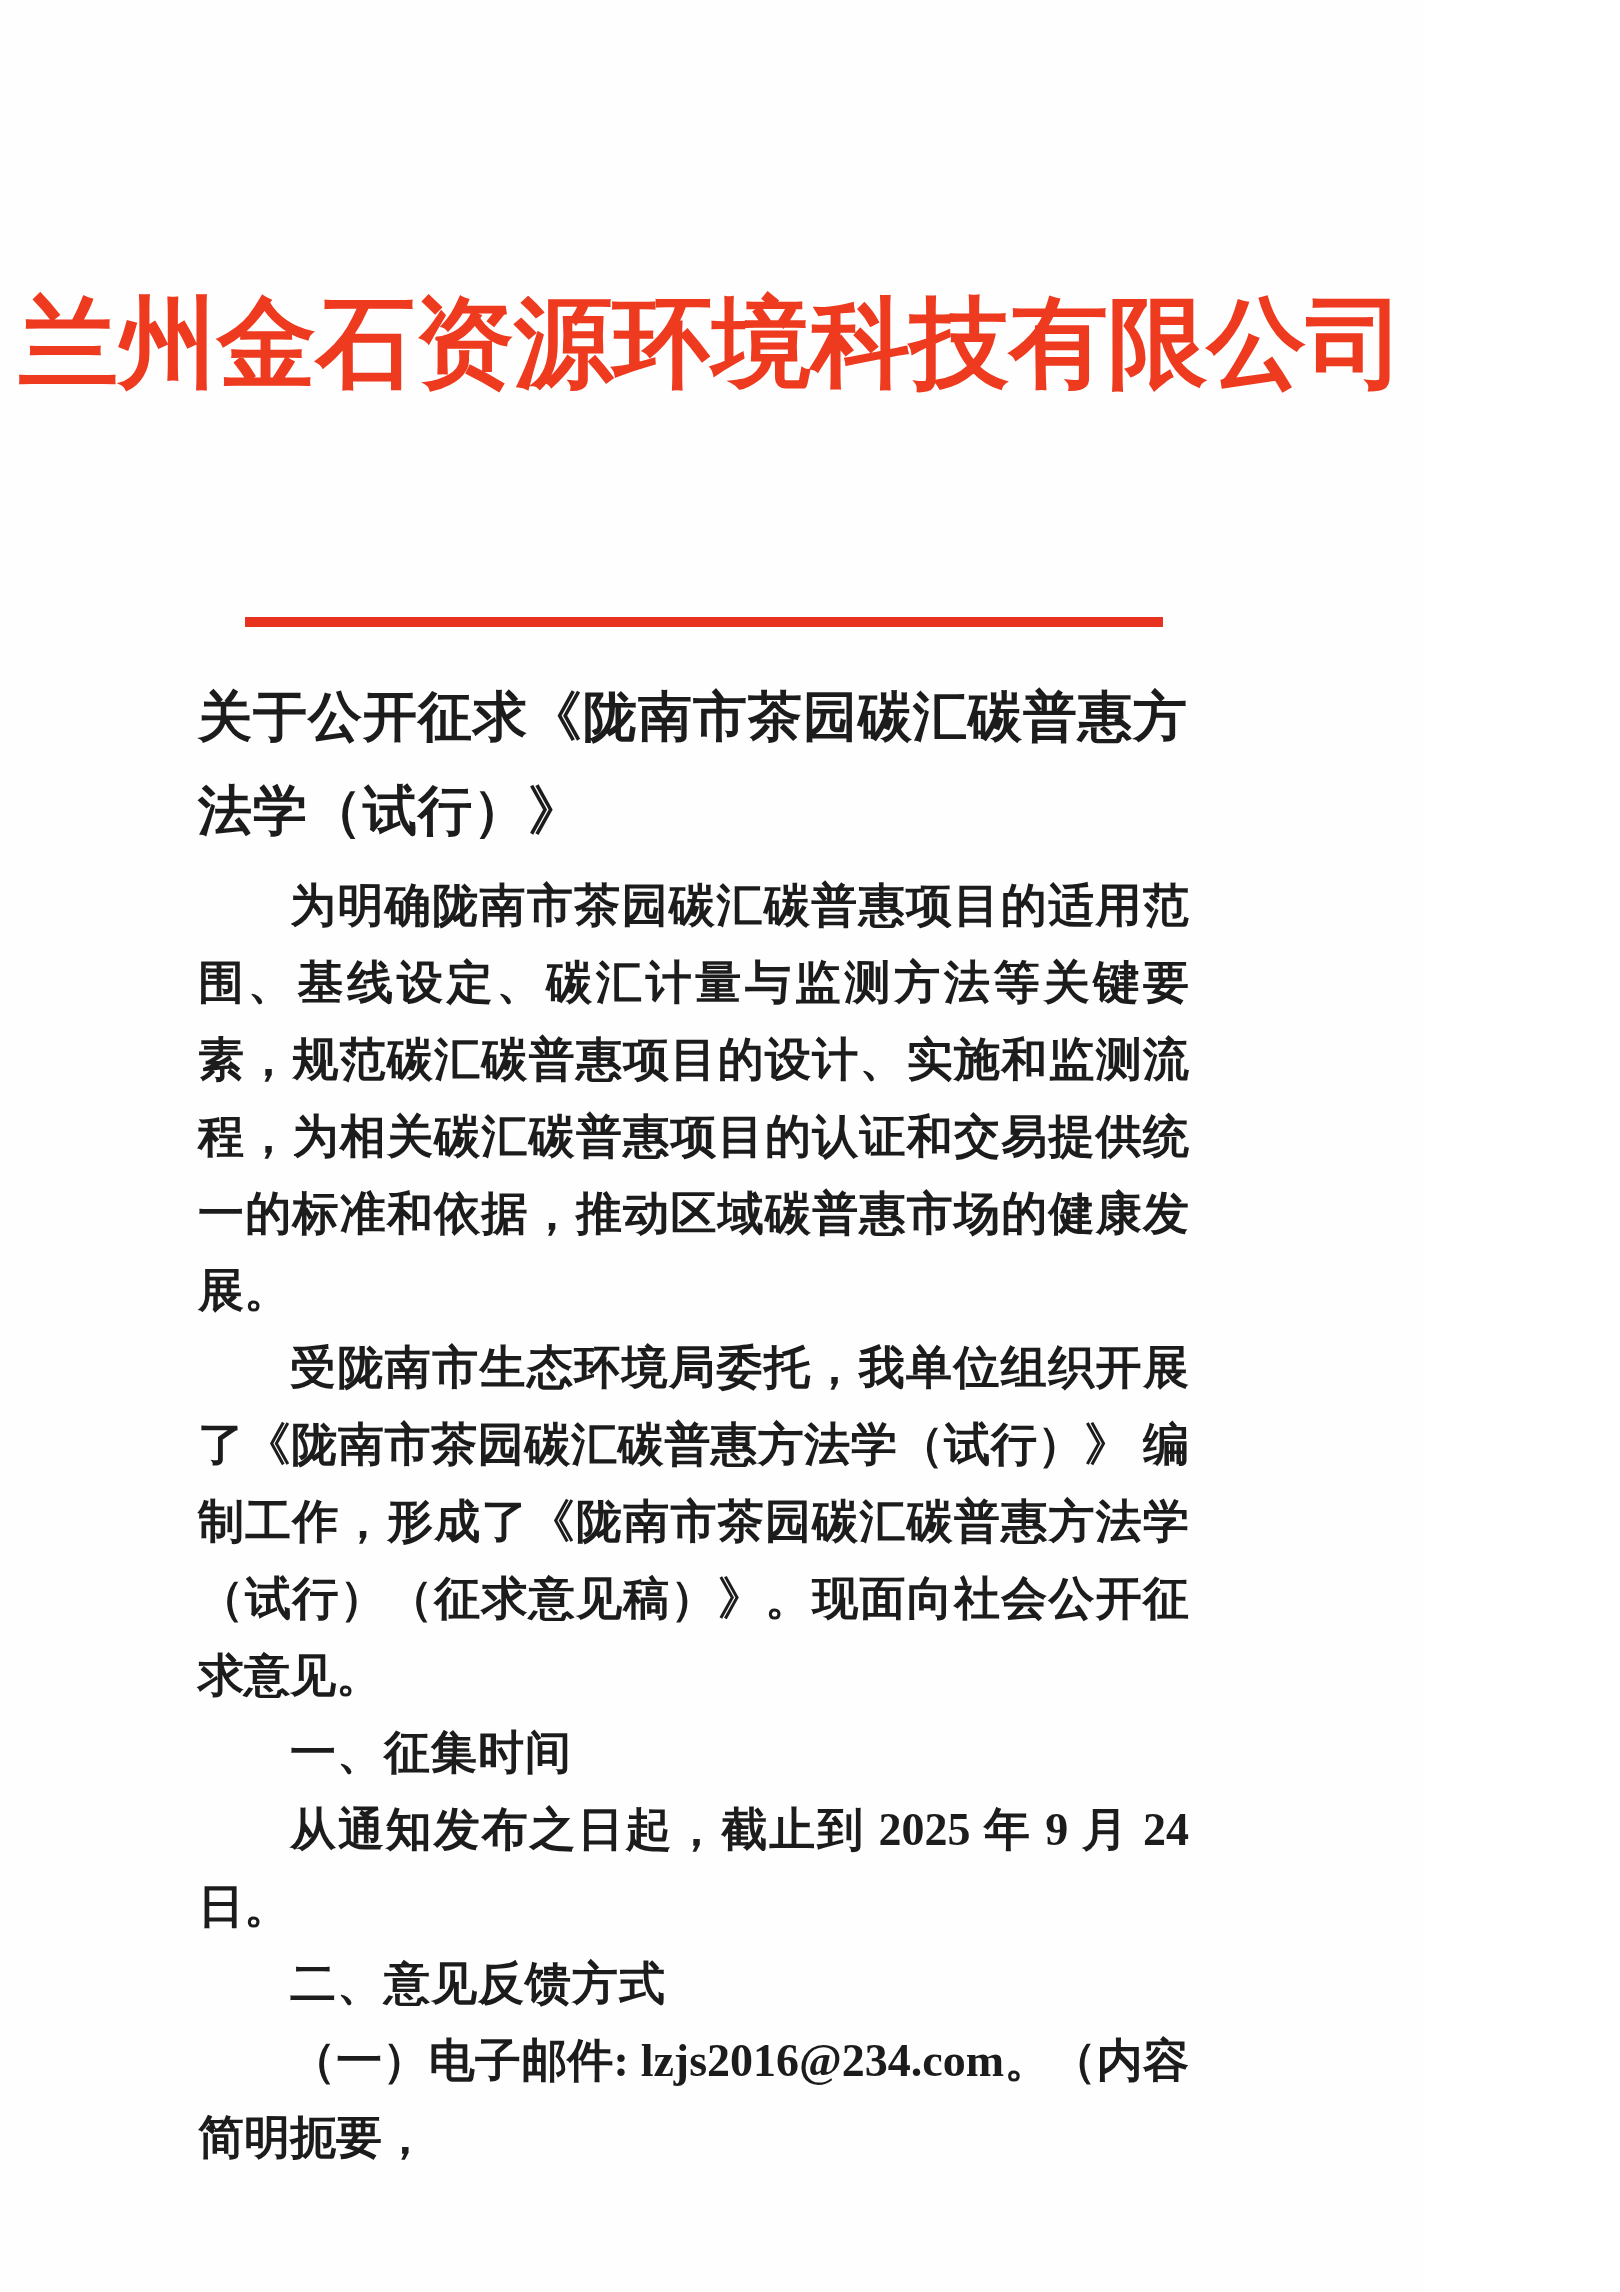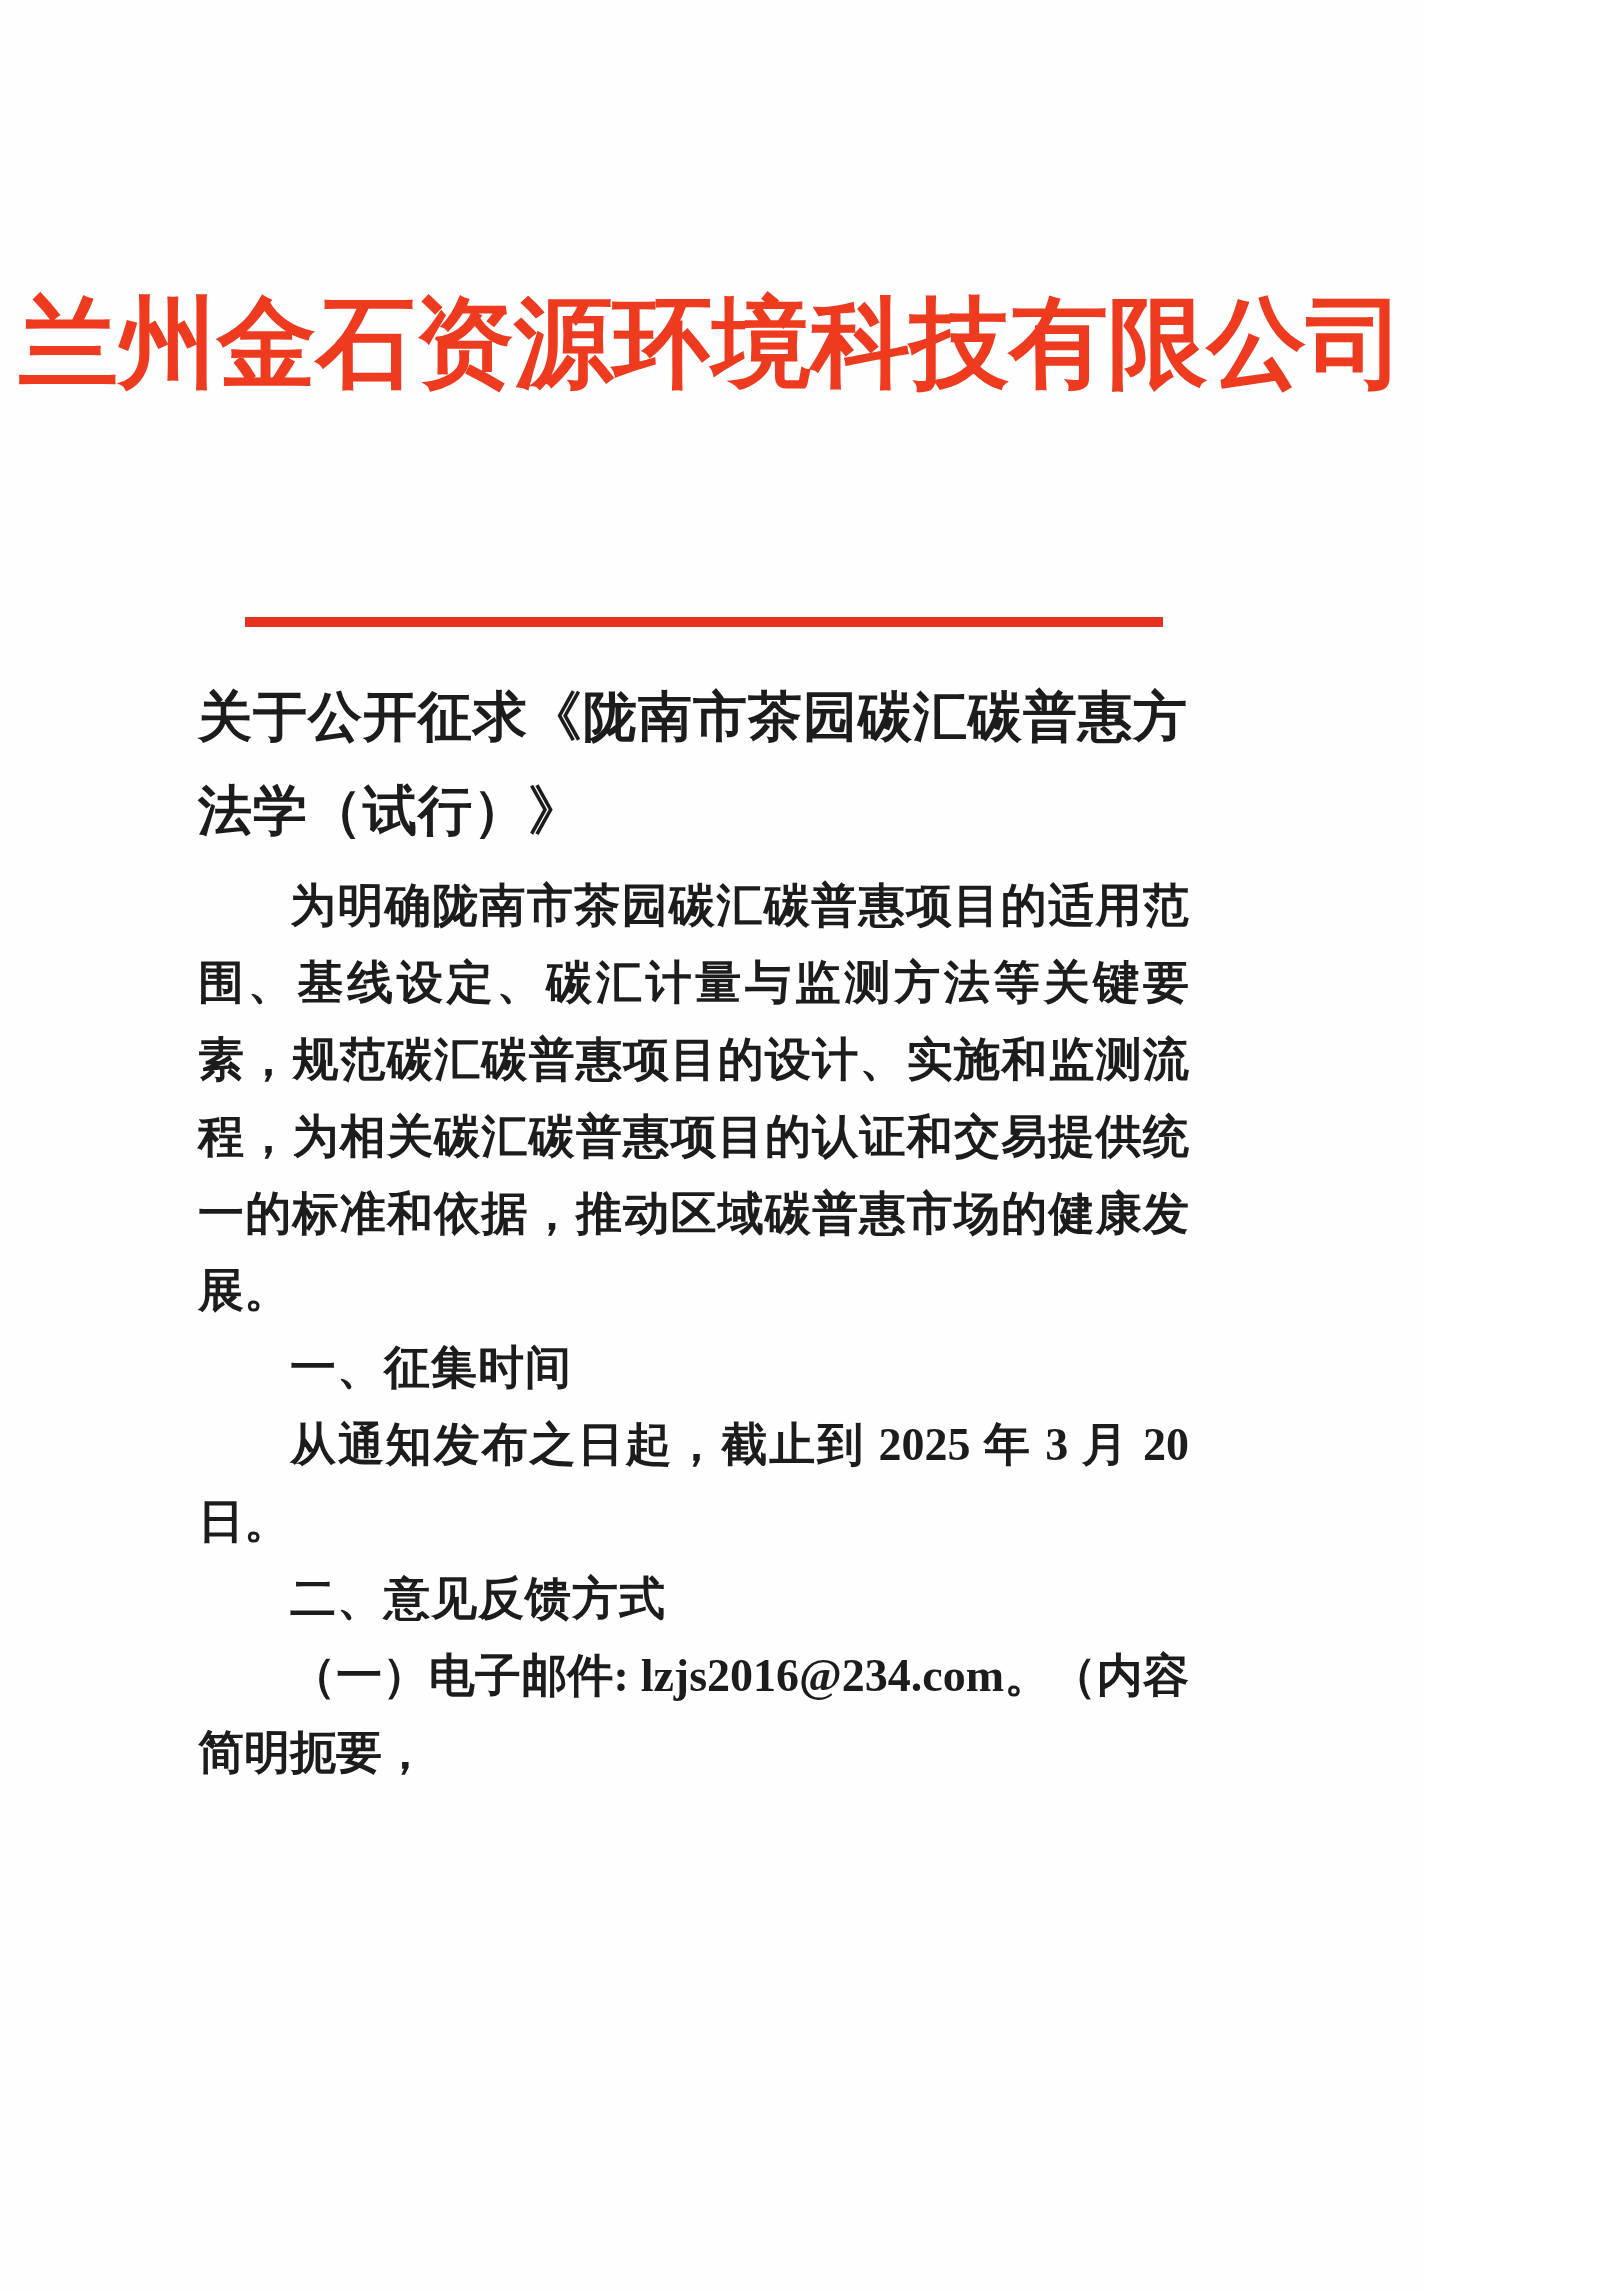--- a/index.html
+++ b/index.html
@@ -75,21 +75,22 @@
   <div class="red-rule"></div>
 
   <div class="content">
 
     <div class="title-block">
       <div>关于公开征求《陇南市茶园碳汇碳普惠方法学（试行）》</div>
     </div>
 
     <div class="doc-body">
       <p>为明确陇南市茶园碳汇碳普惠项目的适用范围、基线设定、碳汇计量与监测方法等关键要素，规范碳汇碳普惠项目的设计、实施和监测流程，为相关碳汇碳普惠项目的认证和交易提供统一的标准和依据，推动区域碳普惠市场的健康发展。</p>
+      <p>受陇南市生态环境局委托，我单位组织开展了《陇南市茶园碳汇碳普惠方法学（试行）》 编制工作，形成了《陇南市茶园碳汇碳普惠方法学（试行）（征求意见稿）》。现面向社会公开征求意见。</p>
       <p class="heading">一、征集时间</p>
-      <p>从通知发布之日起，截止到 2025 年 3 月 20 日。</p>
+      <p>从通知发布之日起，截止到 2025 年 9 月 24 日。</p>
       <p class="heading">二、意见反馈方式</p>
       <p>（一）电子邮件: lzjs2016@234.com。（内容简明扼要，</p>
     </div>
 
   </div>
 </div>
 
 
 </body></html>

